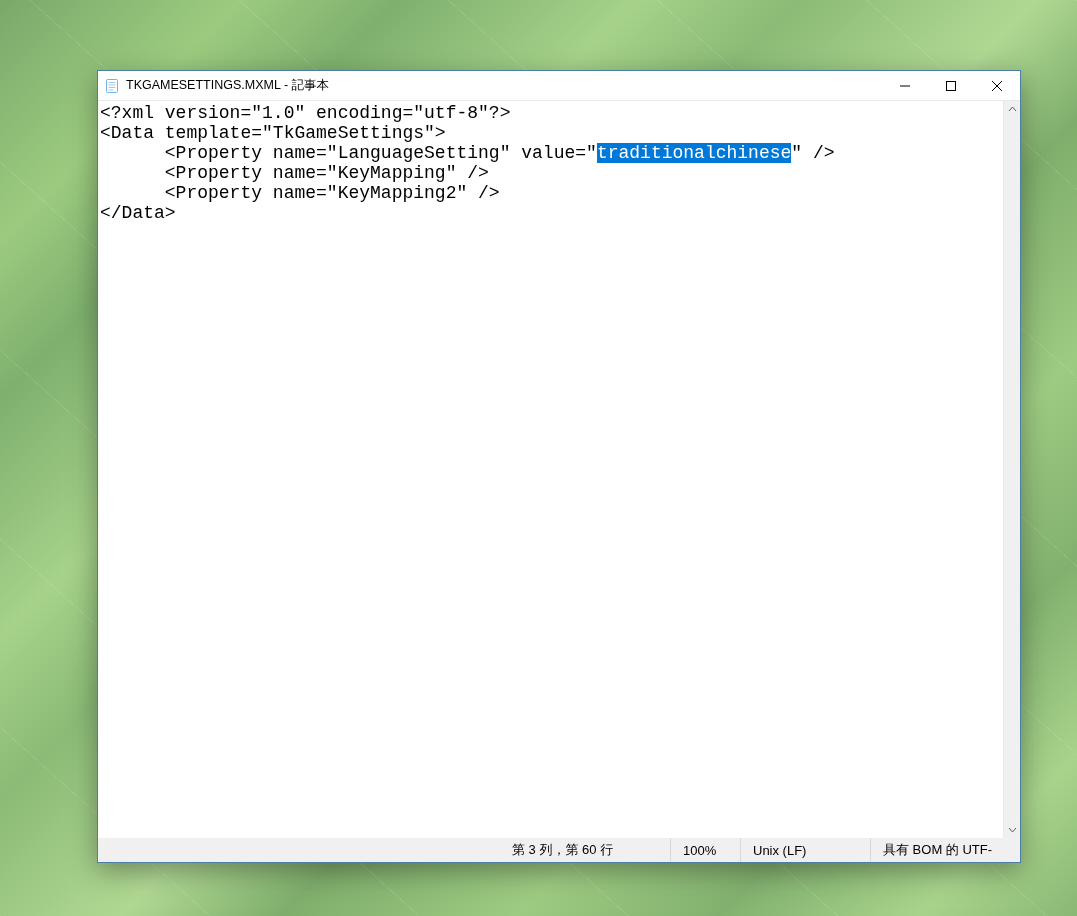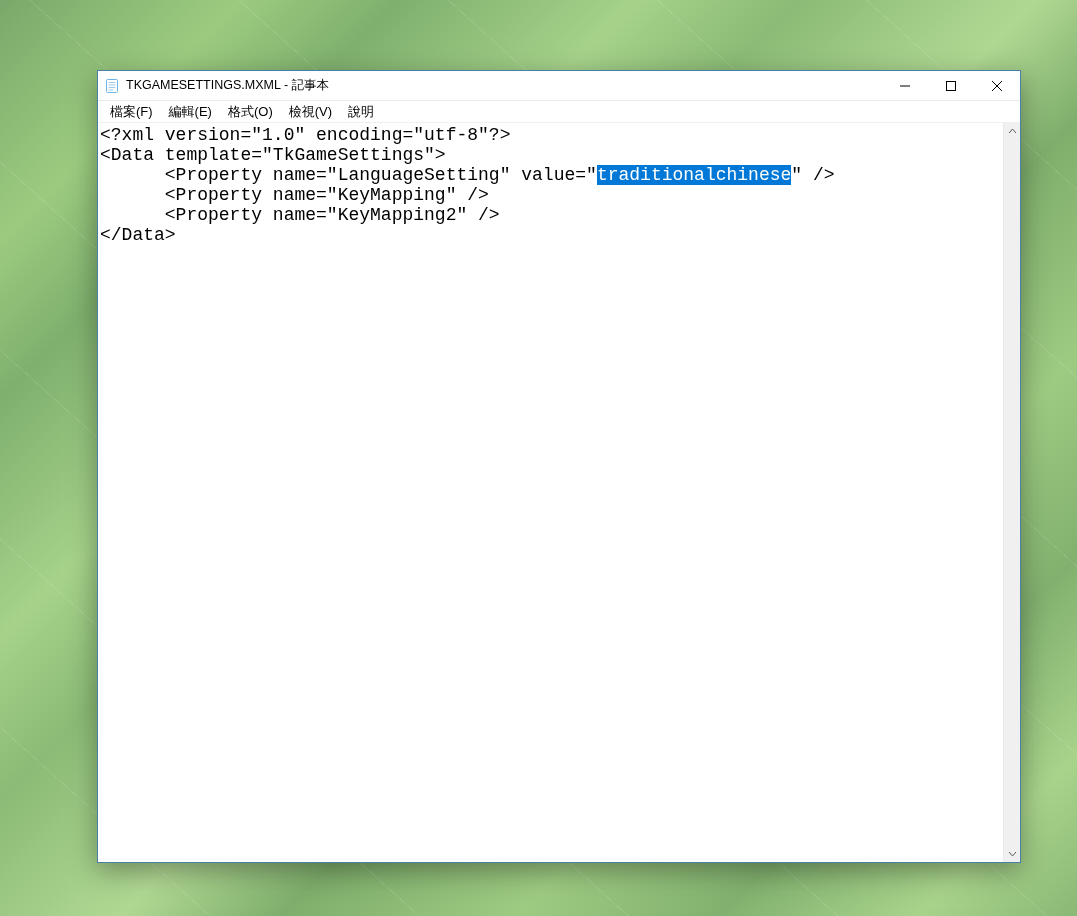--- a/index.html
+++ b/index.html
@@ -159,27 +159,20 @@
         </div>
         <div class="win-btn close">
           <svg width="10" height="10" viewBox="0 0 10 10">
               <line x1="0" y1="0" x2="10" y2="10" stroke="#000" stroke-width="1"></line>
               <line x1="10" y1="0" x2="0" y2="10" stroke="#000" stroke-width="1"></line>
             </svg>
         </div>
       </div>
     </div>
 
-    <div class="menubar">
-      <div class="menu-item">檔案(F)</div>
-      <div class="menu-item">編輯(E)</div>
-      <div class="menu-item">格式(O)</div>
-      <div class="menu-item">檢視(V)</div>
-      <div class="menu-item">說明</div>
-    </div>
 
     <div class="editor-wrap">
       <div class="editor"><span>&lt;?xml version="1.0" encoding="utf-8"?&gt;</span>
 <span>&lt;Data template="TkGameSettings"&gt;</span>
 <span>      &lt;Property name="LanguageSetting" value="</span><span class="sel">traditionalchinese</span><span>" /&gt;</span>
 <span>      &lt;Property name="KeyMapping" /&gt;</span>
 <span>      &lt;Property name="KeyMapping2" /&gt;</span>
 <span>&lt;/Data&gt;</span></div>
       <div class="vscroll">
         <div class="arrow">
@@ -189,16 +182,23 @@
         </div>
         <div class="track"></div>
         <div class="arrow">
           <svg width="9" height="9" viewBox="0 0 9 9">
               <polyline points="1,3 4.5,7 8,3" fill="none" stroke="#5a5a5a" stroke-width="1"></polyline>
             </svg>
         </div>
       </div>
     </div>
 
+    <div class="statusbar">
+      <div class="spacer"></div>
+      <div class="cell first" style="min-width:170px">第 3 列，第 60 行</div>
+      <div class="cell" style="min-width:70px">100%</div>
+      <div class="cell" style="min-width:130px">Unix (LF)</div>
+      <div class="cell" style="min-width:150px">具有 BOM 的 UTF-</div>
+    </div>
 
   </div>
 
 </div>
 
 </body></html>

